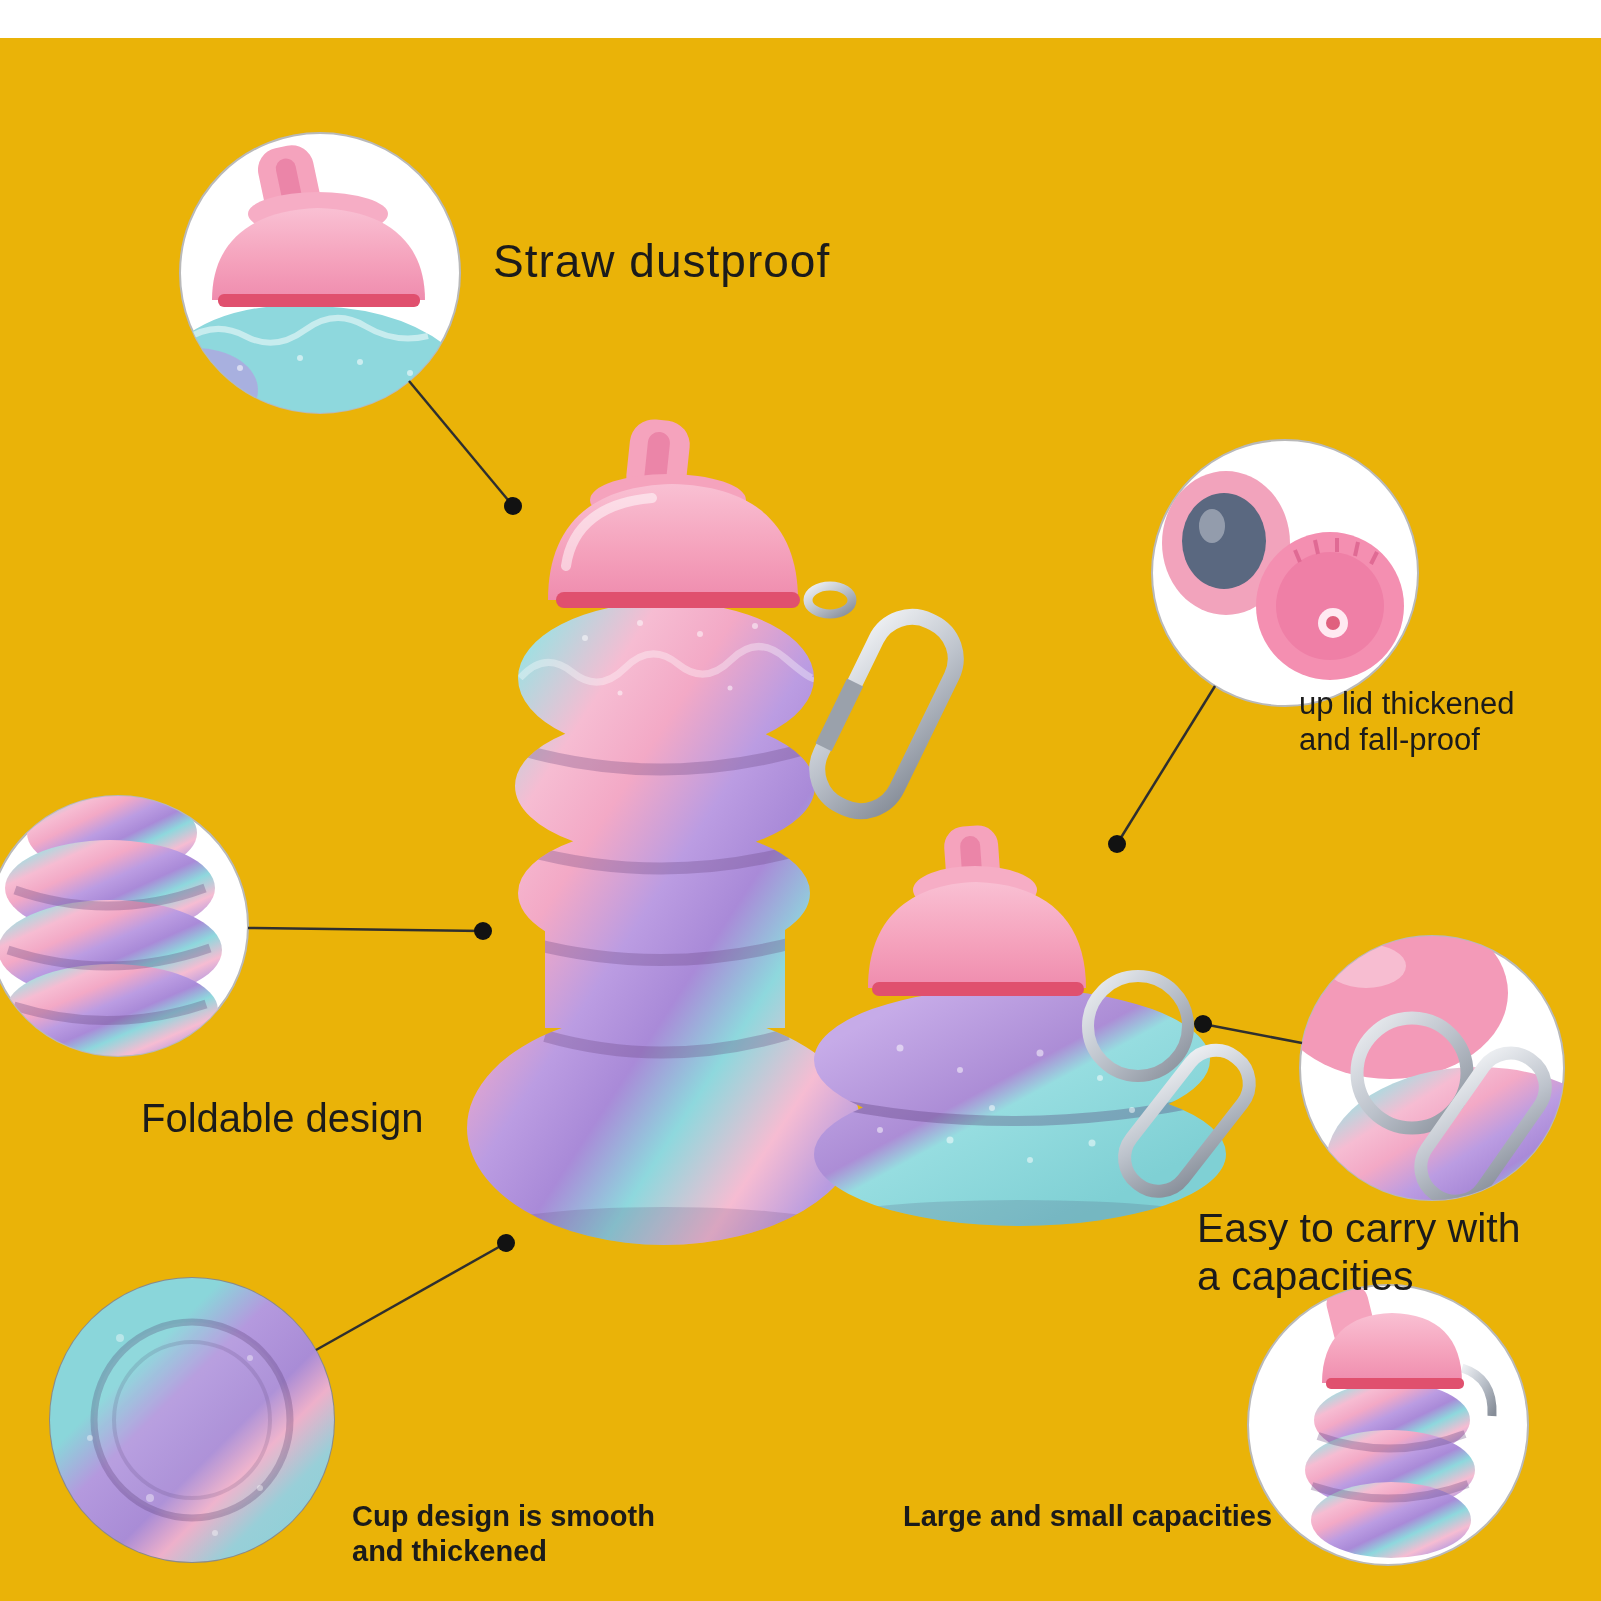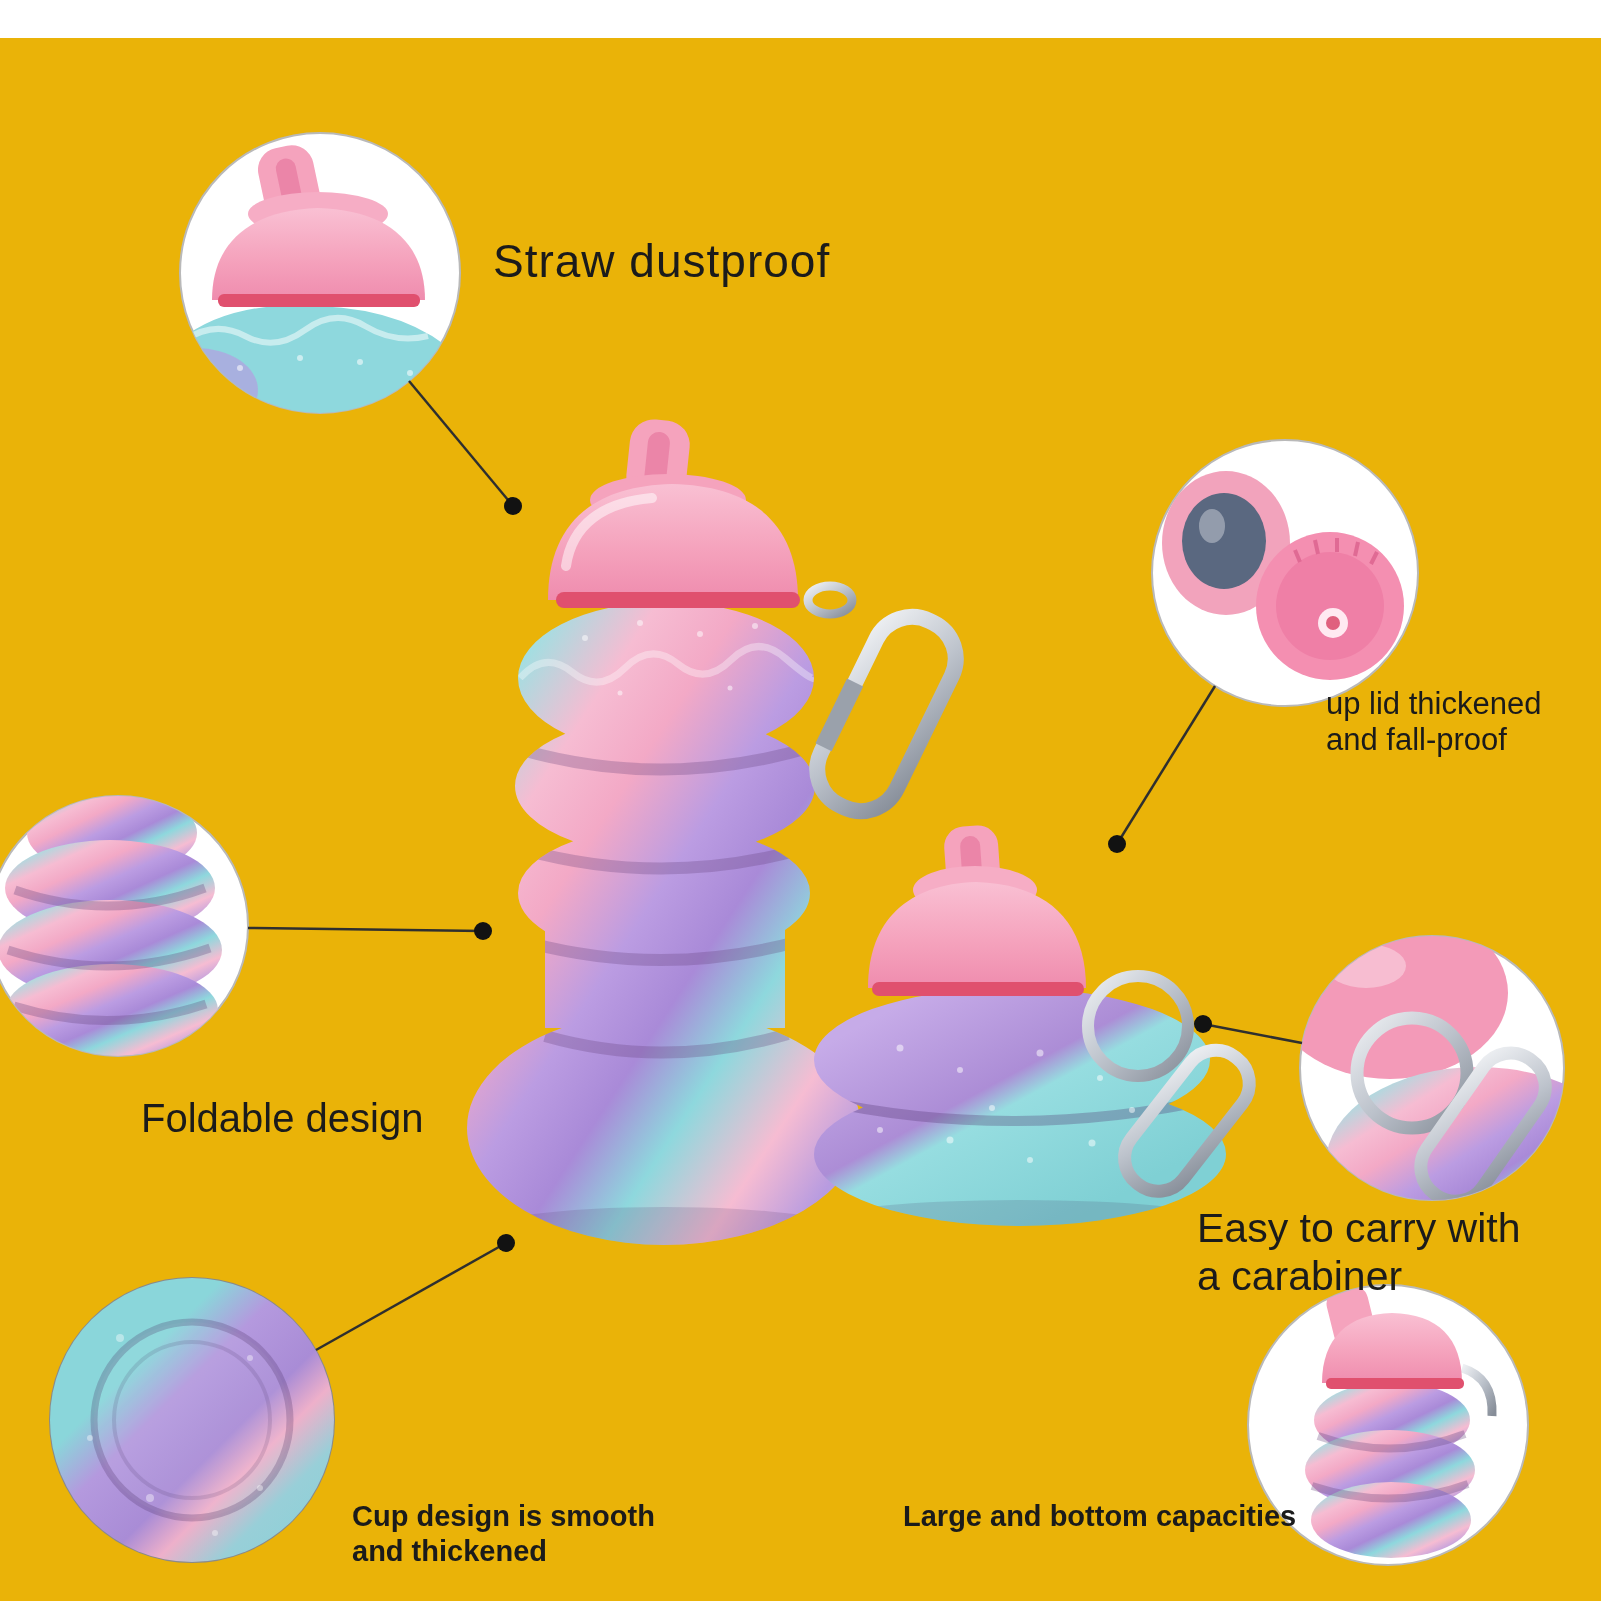--- a/index.html
+++ b/index.html
@@ -10,21 +10,21 @@
     background: #eab308;
     overflow: hidden;
     font-family: "Liberation Sans", sans-serif;
     color: #1b1b1b;
     margin-top: 38px;
   }
   #art { position: absolute; left: 0; top: 0; }
   .label { position: absolute; color: #1b1b1b; }
   .label span { display: block; }
   .label-straw      { left: 493px;  top: 196px;  font-size: 46px; font-weight: 500; letter-spacing: 1px; }
-  .label-uplid      { left: 1326px; top: 648px;  font-size: 31px; font-weight: 400; line-height: 1.16; }
+  .label-uplid      { left: 1299px; top: 648px;  font-size: 31px; font-weight: 400; line-height: 1.16; }
   .label-foldable   { left: 141px;  top: 1058px; font-size: 40px; font-weight: 400; }
   .label-carry      { left: 1197px; top: 1166px; font-size: 41px; font-weight: 400; line-height: 1.18; }
   .label-cupbottom  { left: 352px;  top: 1461px; font-size: 29px; font-weight: 700; line-height: 1.2; }
   .label-capacity   { left: 903px;  top: 1461px; font-size: 29px; font-weight: 700; line-height: 1.2; }
 </style>
 </head>
 <body>
 
 <div id="canvas">
 
@@ -306,25 +306,25 @@
     <span>up lid thickened</span>
     <span>and fall-proof</span>
   </div>
 
   <div class="label label-foldable">
     <span>Foldable design</span>
   </div>
 
   <div class="label label-carry">
     <span>Easy to carry with</span>
-    <span>a carabiner</span>
+    <span>a capacities</span>
   </div>
 
   <div class="label label-cupbottom">
     <span>Cup design is smooth</span>
     <span>and thickened</span>
   </div>
 
   <div class="label label-capacity">
-    <span>Large and bottom capacities</span>
+    <span>Large and small capacities</span>
   </div>
 
 </div>
 
 </body></html>

